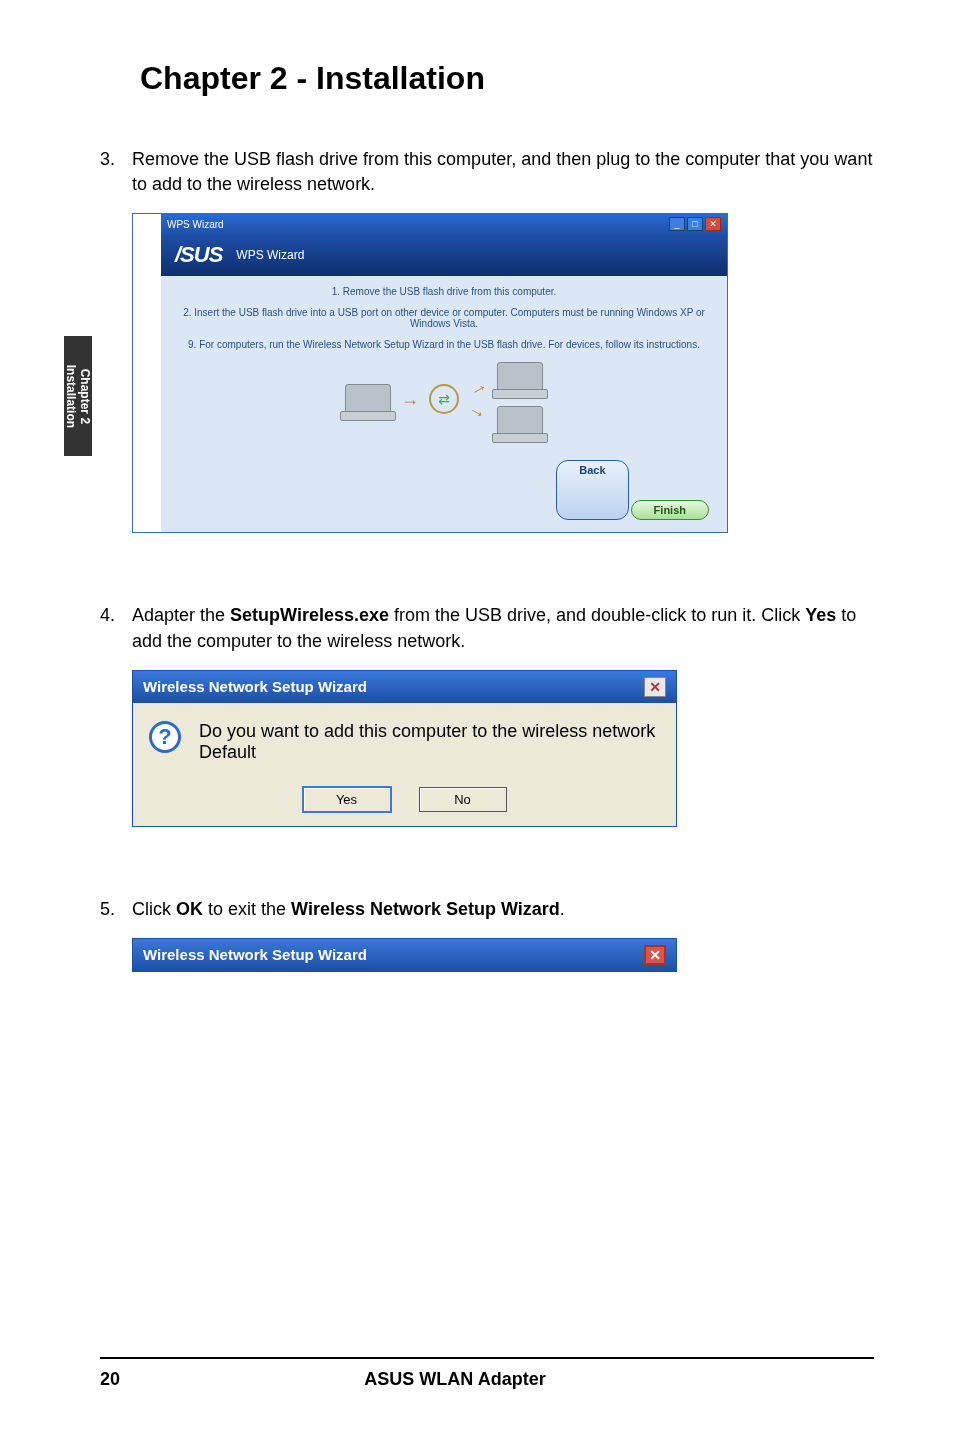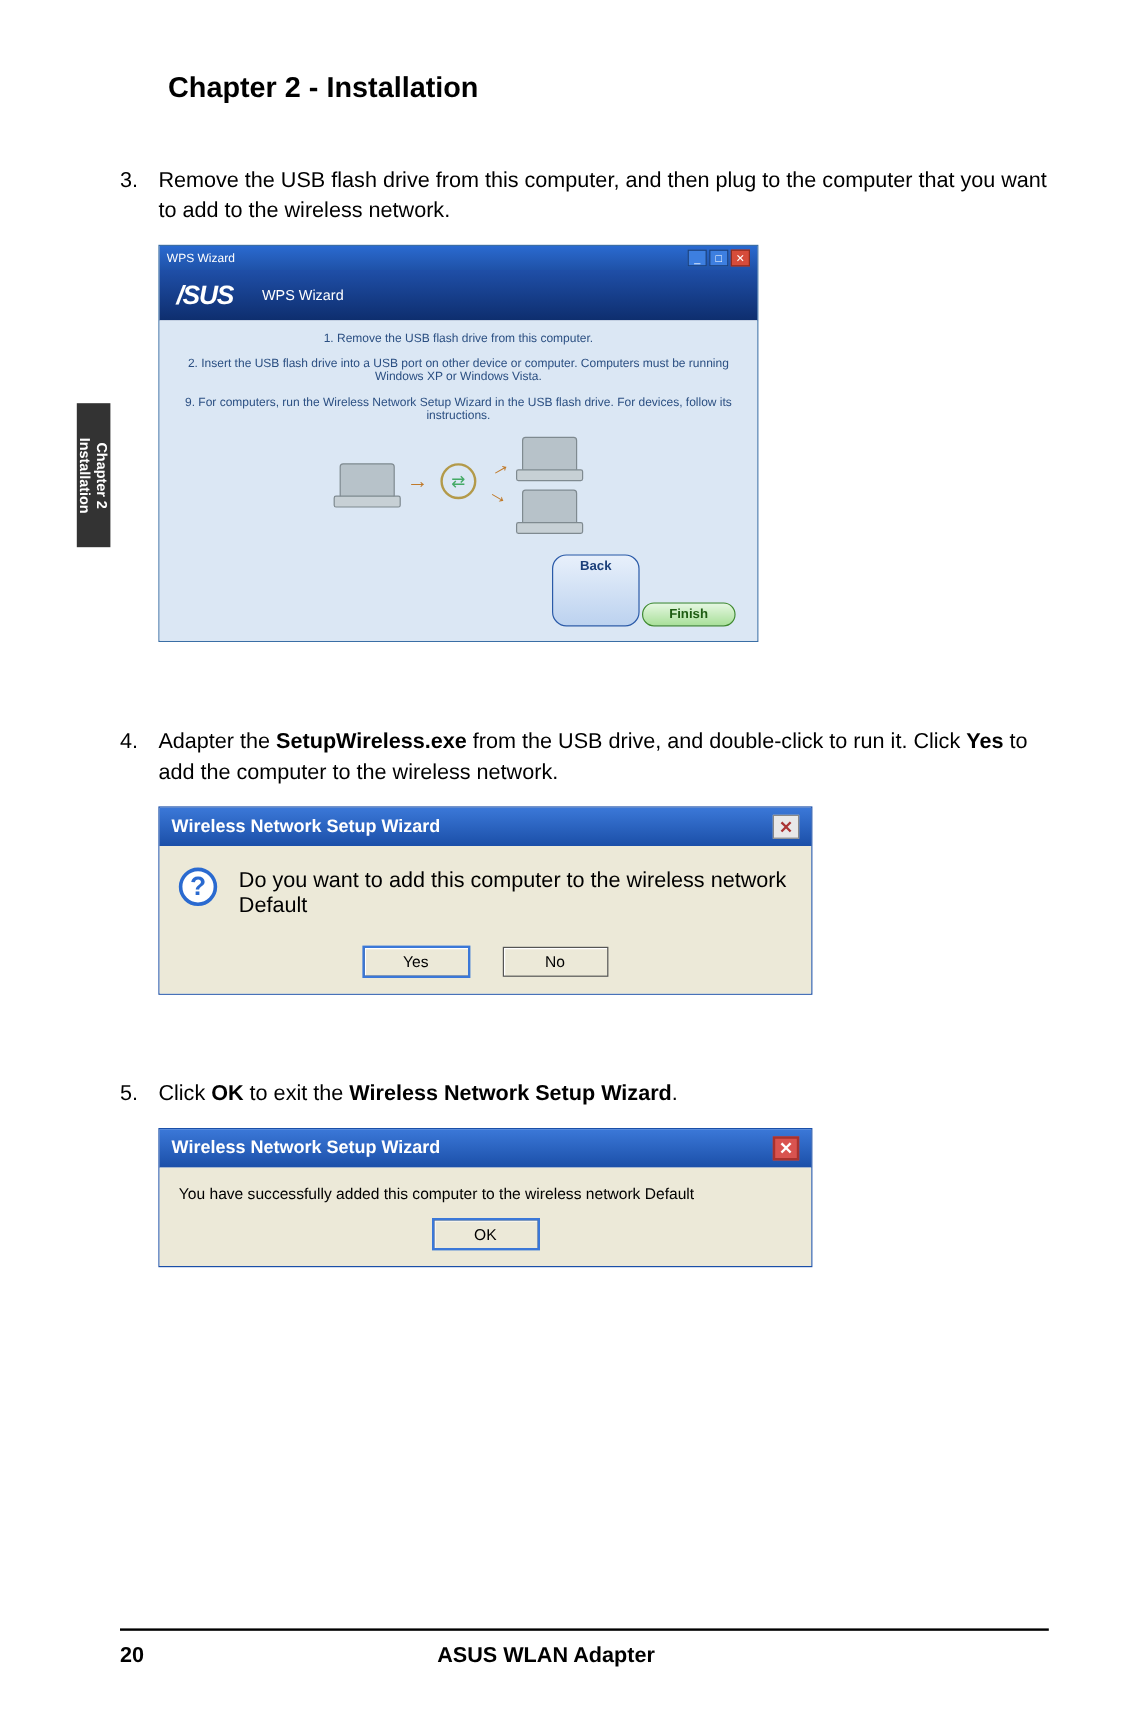--- a/index.html
+++ b/index.html
@@ -1,32 +1,32 @@
 <!DOCTYPE html>
 <html><head>
 <meta charset="utf-8">
 <style>
   * { box-sizing: border-box; margin: 0; padding: 0; }
   html, body { width: 954px; height: 1438px; background: #fff; font-family: Arial, Helvetica, sans-serif; color: #000; }
   .page { width: 954px; height: 1438px; position: relative; padding: 60px 80px 0 100px; }
-  .chapter-title { font-size: 24px; font-weight: bold; margin-left: 40px; margin-bottom: 50px; }
+  .chapter-title { font-size: 32px; font-weight: bold; margin-left: 40px; margin-bottom: 50px; }
   .side-tab { position: absolute; left: 64px; top: 336px; width: 28px; height: 120px; background: #333; color: #fff; display: flex; align-items: center; justify-content: center; }
   .side-tab .inner { transform: rotate(90deg); white-space: nowrap; font-size: 12px; font-weight: bold; text-align: center; line-height: 1.2; }
   .step { display: flex; margin-bottom: 16px; font-size: 18px; line-height: 1.4; }
   .step-num { width: 32px; flex: 0 0 32px; text-align: left; }
   .step-body { flex: 1; }
   .shot { margin-left: 32px; margin-bottom: 40px; }
 
   
-  .wps-window { width: 500px; border: 1px solid #3a6ea5; font-size: 10px; }
+  .wps-window { width: 596px; border: 1px solid #3a6ea5; font-size: 10px; padding-left: 28px; }
   .wps-titlebar { background: linear-gradient(#2a6ad0,#1f52a8); color:#fff; padding: 3px 6px; display:flex; align-items:center; justify-content:space-between; }
   .wps-titlebar .btns { display:flex; gap:2px; }
   .wps-titlebar .wb { width:16px; height:14px; background:#3d7fe0; border:1px solid #1a3f7a; display:flex; align-items:center; justify-content:center; font-size:9px; color:#fff; }
   .wps-titlebar .wb.close{ background:#d64c3a; border-color:#8f2c1e;}
-  .wps-brand { background: linear-gradient(#1f4fa8,#0e2e6e); color:#fff; padding:8px 14px; display:flex; align-items:center; gap:24px; }
+  .wps-brand { background: linear-gradient(#1f4fa8,#0e2e6e); color:#fff; padding:8px 14px; display:flex; align-items:center; gap:14px; }
   .wps-brand .asus { font-weight:bold; font-size:22px; letter-spacing:-1px; font-style:italic;}
   .wps-brand .sub { font-size:12px; }
   .wps-banner { background:#3f74c8; color:#fff; padding:6px 16px; font-size:11px; font-weight:bold; border-top:1px solid #7aa0e0; border-bottom:1px solid #7aa0e0;}
   .wps-body { background:#dbe7f4; padding:10px 18px 12px; color:#2b4f82; }
   .wps-body .line { margin-bottom:10px; font-size:10px;text-align:center; }
   .wps-illus { display:flex; align-items:center; justify-content:center; gap:10px; margin: 12px 0 18px;}
   .laptop { width:46px; height:30px; background:#b7c2c9; border:1px solid #7f8a90; border-radius:3px; position:relative;}
   .laptop::after{content:""; position:absolute; left:-6px; right:-6px; bottom:-8px; height:8px; background:#c7d0d5; border:1px solid #7f8a90; border-radius:2px;}
   .usb-circ { width:30px; height:30px; border:2px solid #b39a4a; border-radius:50%; display:flex; align-items:center; justify-content:center; color:#4a6; font-size:14px;}
   .arr { color:#c07a2a; font-size:18px; font-weight:bold;}
@@ -153,26 +153,20 @@
       <span>Click </span><b>OK</b><span> to exit the </span><b>Wireless Network Setup Wizard</b><span>.</span>
     </div>
   </div>
 
   <div class="shot">
     <div class="xp-dialog xp2">
       <div class="xp-title">
         <span>Wireless Network Setup Wizard</span>
         <span class="xp-close red">✕</span>
       </div>
-      <div class="xp-body">
-        <div class="xp-msg2">You have successfully added this computer to the wireless network Default</div>
-        <div class="xp-btnrow">
-          <button class="xp-btn focus">OK</button>
-        </div>
-      </div>
     </div>
   </div>
 
   <div class="footer">
     <div class="line"></div>
     <div class="row">
       <span class="pg">20</span>
       <span class="prod">ASUS WLAN Adapter</span>
       <span style="width:24px;"></span>
     </div>

